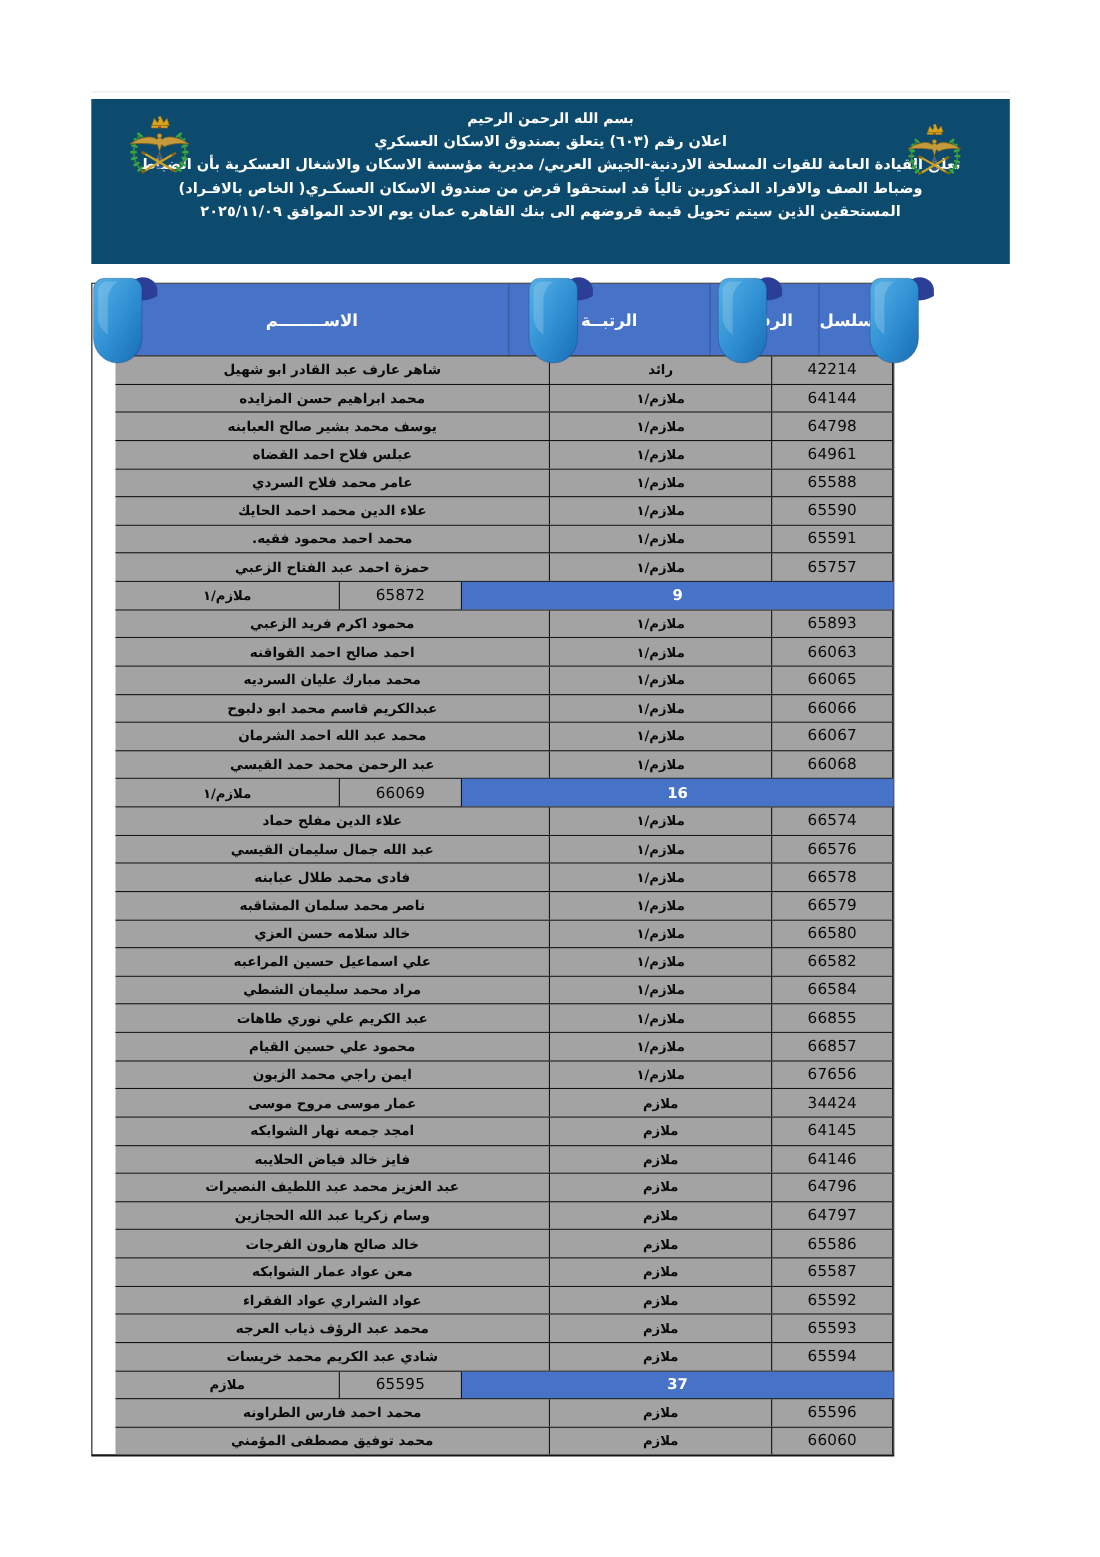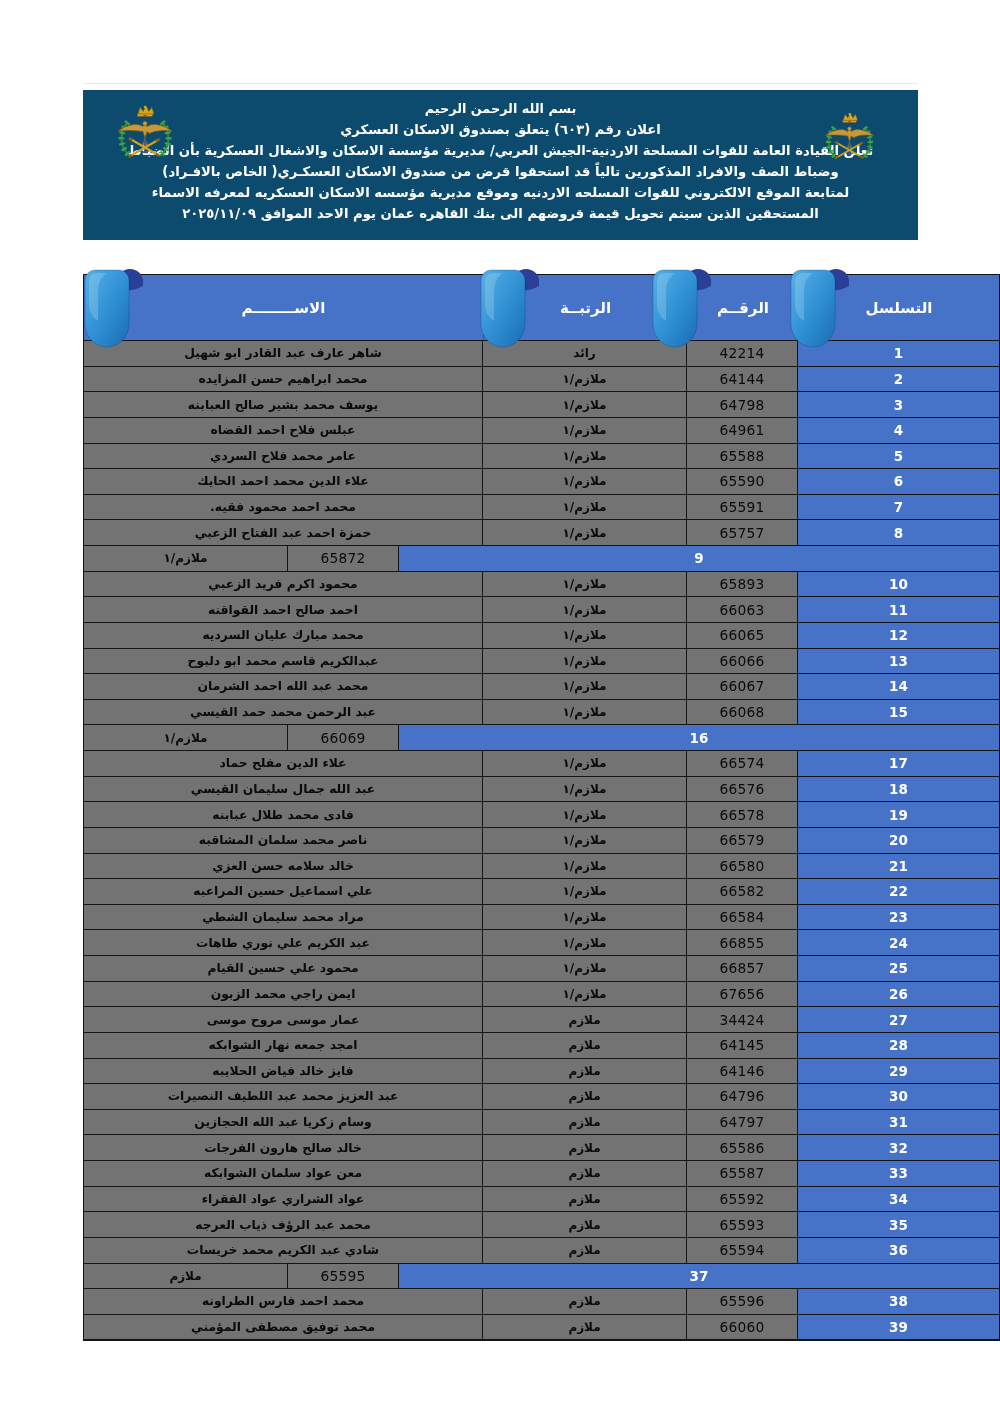--- a/index.html
+++ b/index.html
@@ -11,31 +11,31 @@
   .notice{position:absolute;left:83px;top:90px;width:835px;height:150px;
           background:#0c4a6e;color:#ffffff;text-align:center;
           padding-top:9px;box-sizing:border-box;}
   .notice .ln{direction:rtl;font-weight:bold;font-size:13.2px;line-height:20.9px;white-space:nowrap;}
   .notice .ln.first{font-size:12.8px;}
   .emblem{position:absolute;}
   .emblem.left{left:30px;top:13px;width:64px;height:64px;}
   .emblem.right{right:40px;top:19px;width:57px;height:60px;}
 
   
-  .tablewrap{position:absolute;left:83px;top:274px;width:917px;box-sizing:border-box;
-             border:1.5px solid #141414;border-bottom-width:2.5px;}
+  .tablewrap{position:absolute;left:83px;top:257px;width:730px;box-sizing:border-box;
+             border:1.5px solid #141414;border-bottom-width:2.5px;padding-left:21px;}
   .thead{display:flex;height:65px;background:#4673c8;color:#ffffff;}
   .hc{display:flex;align-items:center;justify-content:center;box-sizing:border-box;
       font-weight:bold;font-size:15px;direction:rtl;}
   .hc.name{width:399px;}
   .hc.rank{width:204px;border-left:1px solid rgba(10,25,70,.30);}
   .hc.num {width:111px;border-left:1px solid rgba(10,25,70,.30);}
   .hc.serial{flex:1;border-left:1px solid rgba(10,25,70,.30);}
 
-  .row{display:flex;height:25.64px;border-top:1px solid #151515;box-sizing:border-box;background:#737373;}
+  .row{display:flex;height:25.64px;border-top:1px solid #151515;box-sizing:border-box;background:#a3a3a3;}
   .cell{display:flex;align-items:center;justify-content:center;box-sizing:border-box;overflow:hidden;}
   .c-name{width:399px;border-right:1px solid #151515;direction:rtl;
           font-weight:bold;font-size:12.3px;color:#0a0a0a;}
   .c-rank{width:204px;border-right:1px solid #151515;direction:rtl;
           font-weight:bold;font-size:12px;color:#0a0a0a;}
   .c-num{width:111px;border-right:1px solid #151515;
          font-weight:normal;font-size:13.8px;color:#0a0a0a;letter-spacing:.2px;}
   .c-serial{flex:1;background:#4673c8;color:#ffffff;font-weight:bold;font-size:13.5px;}
 
   
@@ -93,21 +93,20 @@
     <svg class="emblem left" viewBox="0 0 64 64">
       <use href="#jafEmblem"></use>
     </svg>
     <svg class="emblem right" viewBox="0 0 64 64">
       <use href="#jafEmblem"></use>
     </svg>
     <div class="ln first">بسم الله الرحمن الرحيم</div>
     <div class="ln">اعلان رقم (٦٠٣) يتعلق بصندوق الاسكان العسكري</div>
     <div class="ln">تعلن القيادة العامة للقوات المسلحة الاردنية-الجيش العربي/ مديرية مؤسسة الاسكان والاشغال العسكرية بأن الضباط</div>
     <div class="ln">وضباط الصف والافراد المذكورين تالياً قد استحقوا قرض من صندوق الاسكان العسكـري( الخاص بالافـراد)</div>
-    <div class="ln">لمتابعة الموقع الالكتروني للقوات  المسلحه الاردنيه وموقع مديرية مؤسسه الاسكان العسكريه لمعرفه الاسماء</div>
     <div class="ln">المستحقين الذين سيتم تحويل قيمة قروضهم الى بنك القاهره عمان يوم الاحد الموافق ٢٠٢٥/١١/٠٩</div>
   </div>
 
   <div class="tablewrap">
     <div class="thead">
       <div class="hc name">الاســــــــم</div>
       <div class="hc rank">الرتبــة</div>
       <div class="hc num">الرقــم</div>
       <div class="hc serial">التسلسل</div>
     </div>
@@ -296,21 +295,21 @@
           <div class="cell c-num">64797</div>
           <div class="cell c-serial">31</div>
         </div>
         <div class="row">
           <div class="cell c-name">خالد صالح هارون الفرجات</div>
           <div class="cell c-rank">ملازم</div>
           <div class="cell c-num">65586</div>
           <div class="cell c-serial">32</div>
         </div>
         <div class="row">
-          <div class="cell c-name">معن عواد سلمان الشوابكه</div>
+          <div class="cell c-name">معن عواد عمار الشوابكه</div>
           <div class="cell c-rank">ملازم</div>
           <div class="cell c-num">65587</div>
           <div class="cell c-serial">33</div>
         </div>
         <div class="row">
           <div class="cell c-name">عواد الشراري عواد الفقراء</div>
           <div class="cell c-rank">ملازم</div>
           <div class="cell c-num">65592</div>
           <div class="cell c-serial">34</div>
         </div>

